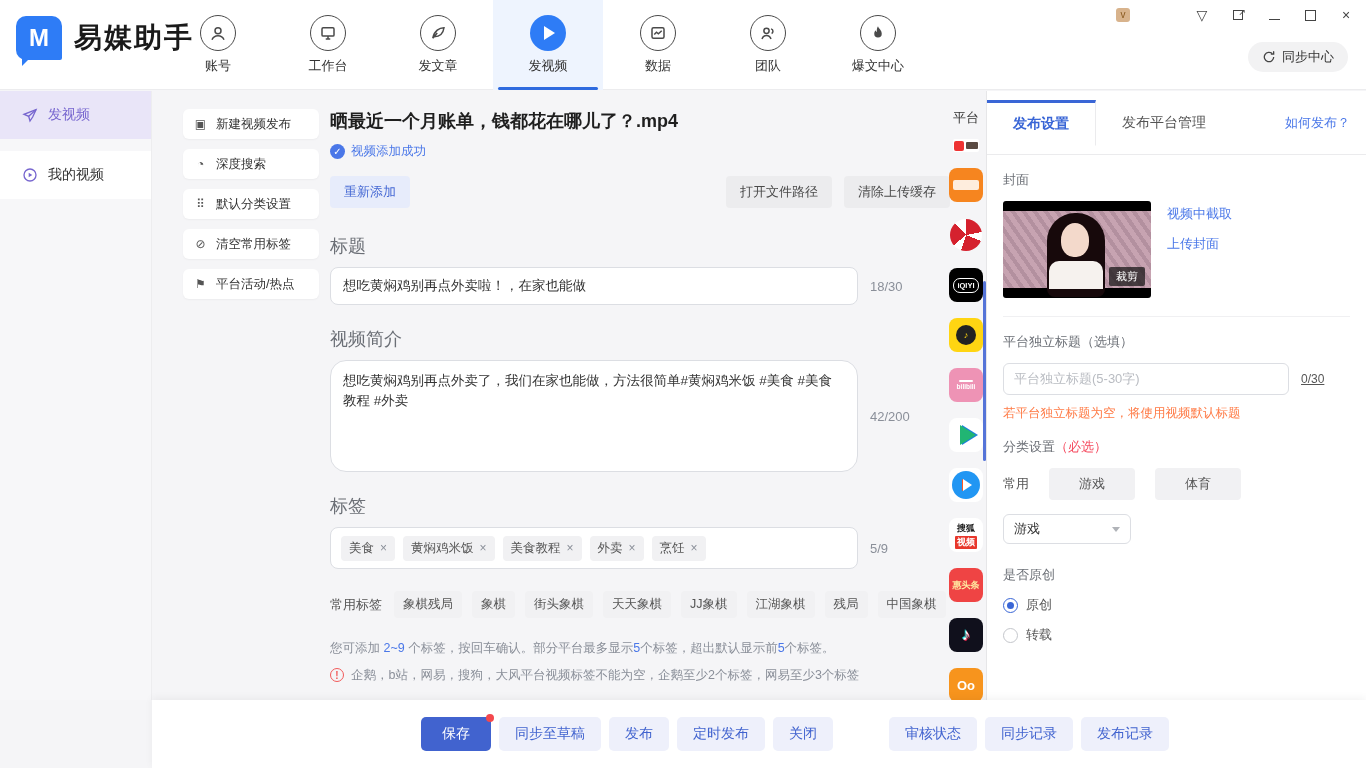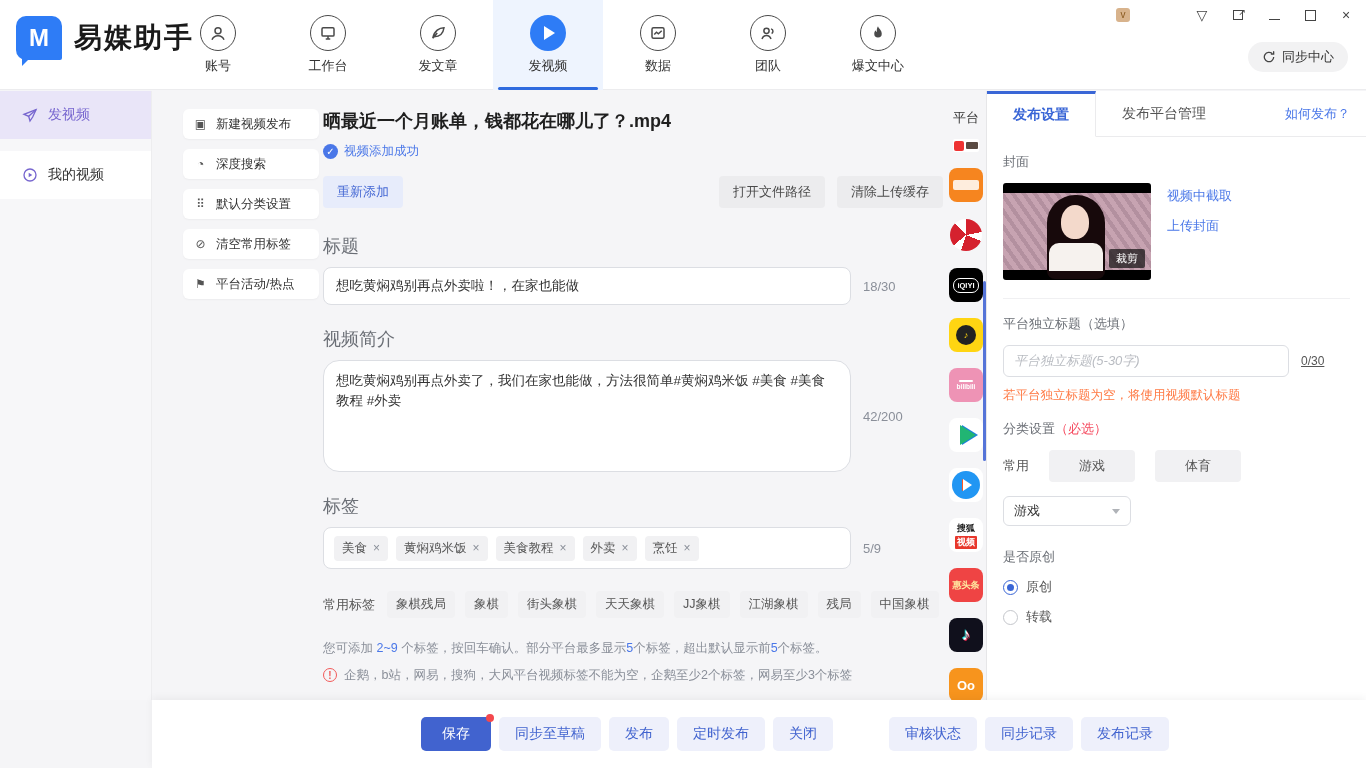--- a/index.html
+++ b/index.html
@@ -41,21 +41,21 @@
   .side-item { height:48px; display:flex; align-items:center; gap:10px; padding-left:22px; font-size:14px; color:#333; cursor:pointer; background:#fff; }
   .side-item.active { background:#e9e5f8; color:#7766cf; }
   .side-item + .side-item { margin-top:12px; }
 
   .workspace { flex:1; position:relative; background:#f5f5f7; overflow:hidden; }
   .quick-menu { position:absolute; left:31px; top:18px; width:136px; display:flex; flex-direction:column; gap:10px; }
   .qm-btn { background:#fff; border-radius:6px; height:30px; display:flex; align-items:center; gap:8px; padding:0 10px;
     font-size:12.5px; color:#333; cursor:pointer; box-shadow:0 1px 2px rgba(0,0,0,.04); white-space:nowrap; }
   .qm-ic { width:15px; text-align:center; color:#555; font-size:12px; flex:none; }
 
-  .form-col { position:absolute; left:171px; top:18px; width:620px; }
+  .form-col { position:absolute; left:178px; top:18px; width:620px; }
   .file-title { font-size:18px; font-weight:bold; color:#1f1f1f; margin-bottom:10px; }
   .status-row { display:flex; align-items:center; gap:6px; margin-bottom:16px; }
   .ok-ic { width:15px; height:15px; border-radius:50%; background:#4a77e8; color:#fff; font-size:10px; line-height:15px; text-align:center; }
   .status-txt { font-size:12.5px; color:#4a77e8; }
   .btns-row { display:flex; align-items:center; margin-bottom:26px; }
   .btn-readd { background:#e7ecfb; color:#4568d4; font-size:13px; padding:7px 14px; border-radius:4px; cursor:pointer; }
   .btn-gray { background:#ececee; color:#4a4a4a; font-size:13px; padding:7px 14px; border-radius:4px; cursor:pointer; }
   .spacer { flex:1; }
   .btn-gray + .btn-gray { margin-left:12px; }
 
@@ -105,39 +105,39 @@
   .p-sohu .t1 { font-size:9px; font-weight:bold; color:#1a1a1a; }
   .p-sohu .t2 { font-size:9px; font-weight:bold; color:#fff; background:#e8372c; padding:0 2px; border-radius:1px; }
   .p-huitt { background:#ef4444; color:#ffe9a0; font-size:9px; font-weight:bold; }
   .p-douyin { background:#10101c; color:#fff; font-size:17px; }
   .p-douyin span { text-shadow:1px 1px 0 #fe2c55, -1px -1px 0 #25f4ee; }
   .p-oo { background:#f7941d; color:#fff; font-size:13px; font-weight:bold; }
   .rail-thumb { position:absolute; right:0; top:190px; width:3px; height:180px; background:#5574d8; border-radius:2px; }
 
   
   .panel { width:380px; background:#fff; border-left:1px solid #e6e6e8; position:relative; overflow:hidden; }
-  .tabs { display:flex; align-items:center; height:46px; border-bottom:1px solid #ebebed; padding-right:16px; }
+  .tabs { display:flex; align-items:center; height:64px; border-bottom:1px solid #ebebed; padding-right:16px; }
   .tab { padding:0 26px; height:46px; display:flex; align-items:center; font-size:14px; color:#555; cursor:pointer; }
   .tab.active { color:#3a66d6; font-weight:bold; border-top:3px solid #3a66d6; border-right:1px solid #ebebed; background:#fff; margin-bottom:-1px; border-bottom:1px solid #fff; }
   .help-link { margin-left:auto; font-size:13px; color:#4a77e8; cursor:pointer; }
   .panel-body { padding:16px 16px 0 16px; }
   .p-label { font-size:13px; color:#6b6f76; margin-bottom:12px; }
   .cover-row { display:flex; gap:16px; padding-bottom:18px; border-bottom:1px solid #f0f0f2; }
   .cover { width:148px; height:97px; background:#000; border-radius:3px; position:relative; overflow:hidden; flex:none; cursor:pointer; }
   .cover .scene { position:absolute; left:0; right:0; top:10px; bottom:10px;
     background:repeating-linear-gradient(55deg,#c7a3b1 0 5px,#b3909f 5px 9px), #bf9dab; }
   .cover .hair { position:absolute; left:44px; top:12px; width:58px; height:84px; border-radius:28px 28px 8px 8px; background:#17090b; }
   .cover .face { position:absolute; left:58px; top:22px; width:28px; height:34px; border-radius:50% 50% 45% 45%; background:#f3d9cb; }
   .cover .top { position:absolute; left:46px; top:60px; width:54px; height:28px; border-radius:10px 10px 0 0; background:#f6f2ee; }
   .crop-badge { position:absolute; right:6px; bottom:12px; background:rgba(20,20,20,.72); color:#fff; font-size:11px; padding:2px 7px; border-radius:2px; cursor:pointer; }
   .cover-links { display:flex; flex-direction:column; gap:12px; padding-top:4px; }
   .blue-link { font-size:13px; color:#4a77e8; cursor:pointer; }
   .sec { margin-top:16px; }
   .p-input-row { position:relative; margin-bottom:10px; }
-  .p-input { width:286px; height:32px; border:1px solid #dcdee3; border-radius:6px; display:flex; align-items:center; padding:0 10px; font-size:13px; color:#b9bcc2; background:#fff;font-style:italic; }
+  .p-input { width:286px; height:32px; border:1px solid #dcdee3; border-radius:6px; display:flex; align-items:center; padding:0 10px; font-size:13px; color:#b9bcc2; background:#fff; }
   .p-count { position:absolute; left:298px; top:50%; transform:translateY(-50%); font-size:12px; color:#555;text-decoration:underline; }
   .orange-note { font-size:12.5px; color:#ff7a45; margin-bottom:16px; }
   .req { color:#f5485d; }
   .cat-row { display:flex; align-items:center; gap:20px; margin-bottom:14px; }
   .cat-lbl { font-size:13px; color:#555; }
   .cat-btn { background:#f1f1f3; border-radius:4px; padding:7px 0; width:86px; text-align:center; font-size:13px; color:#555; cursor:pointer; }
   .select { width:128px; height:30px; border:1px solid #dcdee3; border-radius:6px; background:#fff; display:flex; align-items:center; padding:0 10px; font-size:13px; color:#333; cursor:pointer; position:relative; margin-bottom:22px; }
   .select .caret { position:absolute; right:10px; top:12px; width:0; height:0; border-left:4px solid transparent; border-right:4px solid transparent; border-top:5px solid #b0b3b8; }
   .radio-row { display:flex; align-items:center; gap:8px; margin-bottom:12px; cursor:pointer; }
   .radio { width:15px; height:15px; border-radius:50%; border:1.5px solid #c4c6cb; background:#fff; }

